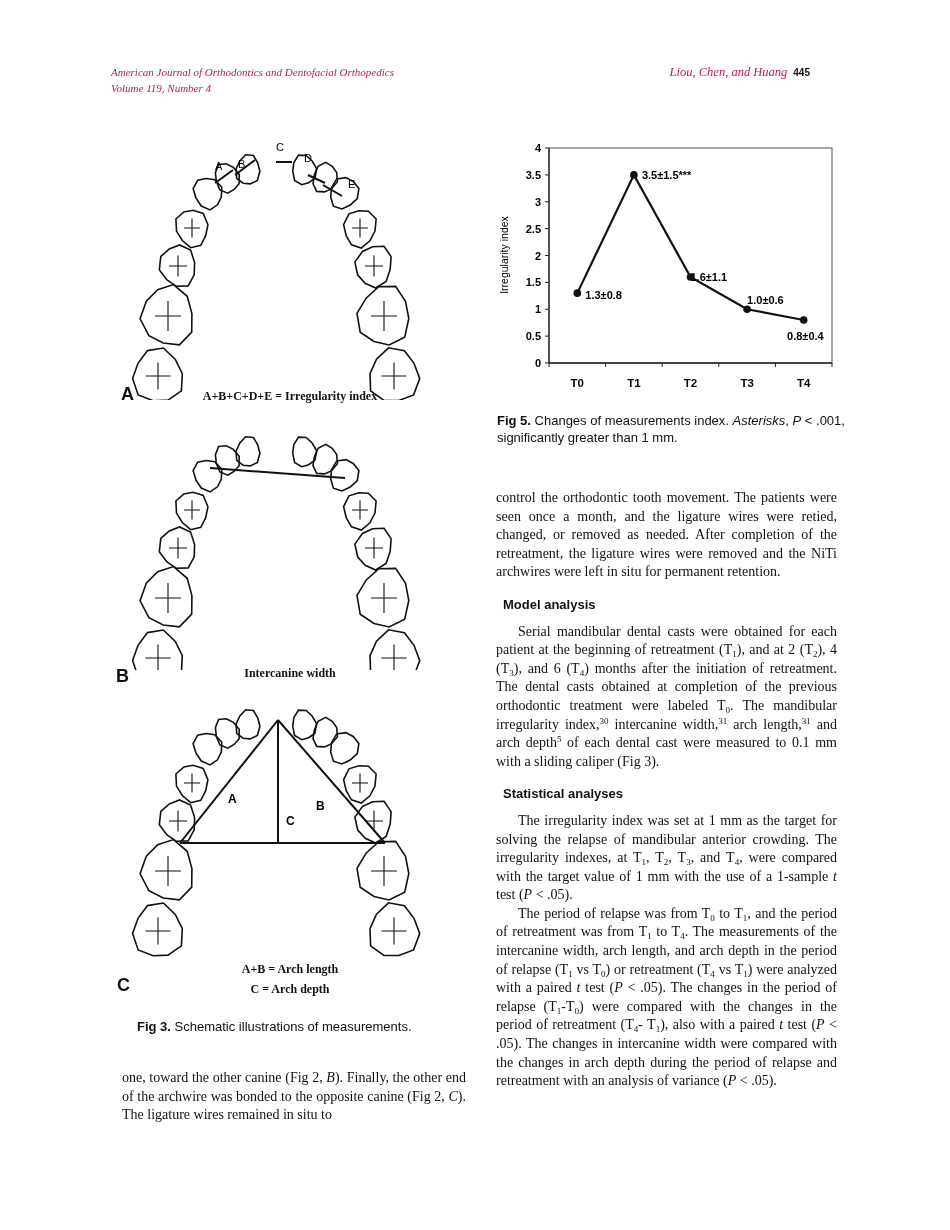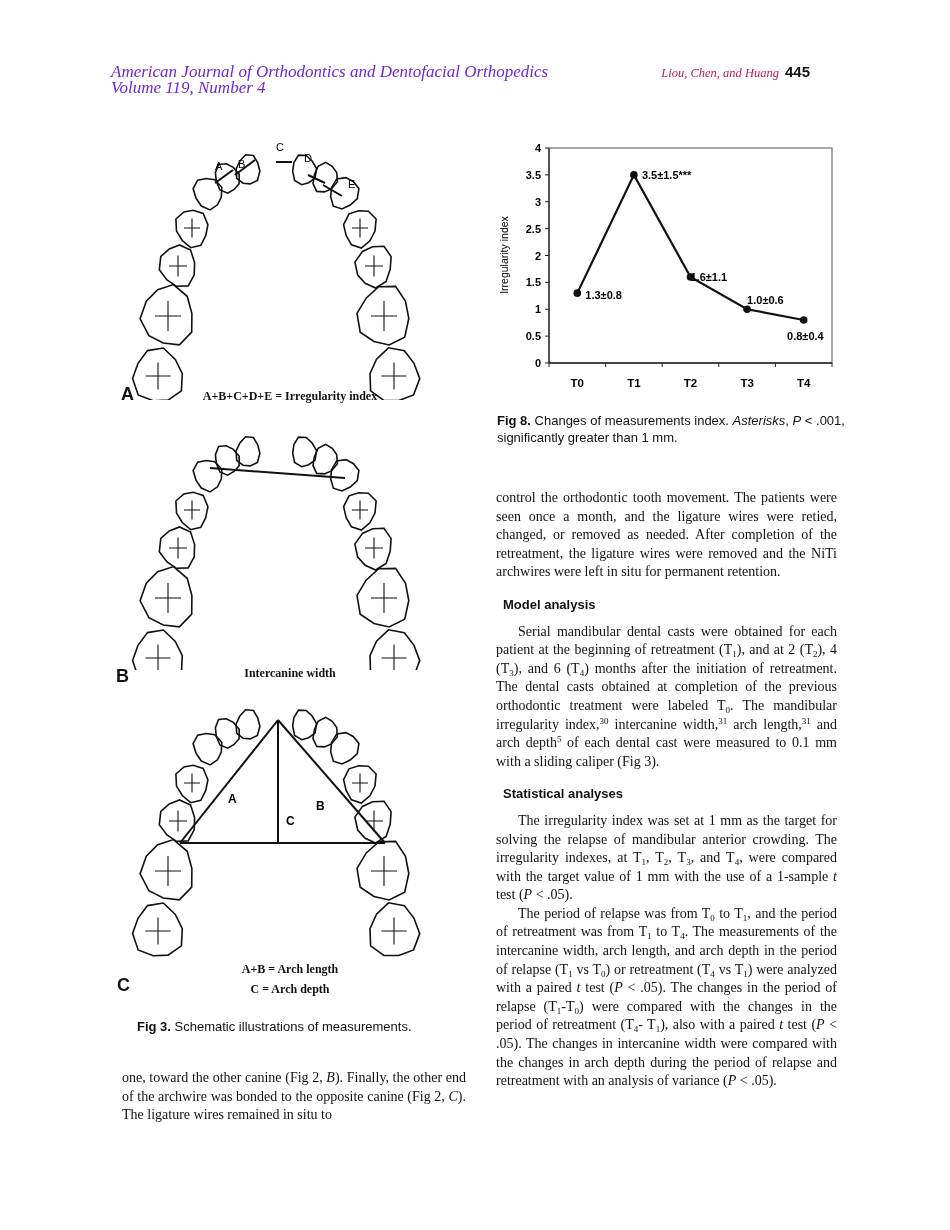--- a/index.html
+++ b/index.html
@@ -1,20 +1,20 @@
 <!DOCTYPE html>
 <html><head>
 <meta charset="utf-8">
 <style>
   html, body { margin:0; padding:0; background:#fff; }
   body { width:950px; height:1230px; position:relative; overflow:hidden; color:#111; font-family:"Liberation Serif", serif; }
-  .hdr-left { position:absolute; left:111px; top:64px; font-style:italic; font-size:17px; line-height:16px; color:#6d28d9; }
+  .hdr-left { position:absolute; left:111px; top:64px; font-style:italic; font-size:11px; line-height:16px; color:#be185d; }
   .hdr-right { position:absolute; right:140px; top:64px; font-size:12.5px; line-height:16px; }
   .hdr-right .authors { font-style:italic; color:#be185d; }
-  .hdr-right .pno { font-family:"Liberation Sans", sans-serif; font-weight:bold; font-size:15px; margin-left:6px; }
+  .hdr-right .pno { font-family:"Liberation Sans", sans-serif; font-weight:bold; font-size:10px; margin-left:6px; }
   .fig { position:absolute; }
   .panel-letter { position:absolute; font-family:"Liberation Sans", sans-serif; font-weight:bold; font-size:18px; }
   .panel-cap { position:absolute; font-weight:bold; font-size:12px; text-align:center; }
   .caption { position:absolute; font-family:"Liberation Sans", sans-serif; font-size:13px; line-height:17px; }
   .caption b { font-weight:bold; }
   .body-col { position:absolute; font-size:14px; line-height:18.6px; text-align:justify; }
   .body-col p { margin:0; }
   .indent { text-indent:22px; }
   .section-h { font-family:"Liberation Sans", sans-serif; font-weight:bold; font-size:13px; margin:14px 0 8px 0;padding-left:7px; }
   sub { font-size:9px; vertical-align:-3px; line-height:0; }
@@ -214,21 +214,21 @@
         <text x="90.3" y="159.125" text-anchor="start" font-size="11" font-weight="bold">1.3±0.8</text>
         <text x="146.9" y="38.875" text-anchor="start" font-size="11" font-weight="bold">3.5±1.5***</text>
         <text x="195.5" y="141" text-anchor="start" font-size="11" font-weight="bold">1.6±1.1</text>
         <text x="252.1" y="164.25" text-anchor="start" font-size="11" font-weight="bold">1.0±0.6</text>
         <text x="328.70000000000005" y="200" text-anchor="end" font-size="11" font-weight="bold">0.8±0.4</text>
       </g>
   </svg>
 </div>
 
 <div class="caption" style="left:497px; top:412px; width:350px;">
-  <b>Fig 8.</b><span> Changes of measurements index. </span><i>Asterisks</i><span>, </span><i>P</i><span> &lt; .001, significantly greater than 1 mm.</span>
+  <b>Fig 5.</b><span> Changes of measurements index. </span><i>Asterisks</i><span>, </span><i>P</i><span> &lt; .001, significantly greater than 1 mm.</span>
 </div>
 
 <div class="body-col" style="left:496px; top:489px; width:341px;">
   <p>control the orthodontic tooth movement. The patients were seen once a month, and the ligature wires were retied, changed, or removed as needed. After completion of the retreatment, the ligature wires were removed and the NiTi archwires were left in situ for permanent retention.</p>
   <div class="section-h">Model analysis</div>
   <p class="indent">Serial mandibular dental casts were obtained for each patient at the beginning of retreatment (T<sub>1</sub>), and at 2 (T<sub>2</sub>), 4 (T<sub>3</sub>), and 6 (T<sub>4</sub>) months after the initiation of retreatment. The dental casts obtained at completion of the previous orthodontic treatment were labeled T<sub>0</sub>. The mandibular irregularity index,<sup>30</sup> intercanine width,<sup>31</sup> arch length,<sup>31</sup> and arch depth<sup>5</sup> of each dental cast were measured to 0.1 mm with a sliding caliper (Fig 3).</p>
   <div class="section-h">Statistical analyses</div>
   <p class="indent">The irregularity index was set at 1 mm as the target for solving the relapse of mandibular anterior crowding. The irregularity indexes, at T<sub>1</sub>, T<sub>2</sub>, T<sub>3</sub>, and T<sub>4</sub>, were compared with the target value of 1 mm with the use of a 1-sample <i>t</i> test (<i>P</i> &lt; .05).</p>
   <p class="indent">The period of relapse was from T<sub>0</sub> to T<sub>1</sub>, and the period of retreatment was from T<sub>1</sub> to T<sub>4</sub>. The measurements of the intercanine width, arch length, and arch depth in the period of relapse (T<sub>1</sub> vs T<sub>0</sub>) or retreatment (T<sub>4</sub> vs T<sub>1</sub>) were analyzed with a paired <i>t</i> test (<i>P</i> &lt; .05). The changes in the period of relapse (T<sub>1</sub>-T<sub>0</sub>) were compared with the changes in the period of retreatment (T<sub>4</sub>- T<sub>1</sub>), also with a paired <i>t</i> test (<i>P</i> &lt; .05). The changes in intercanine width were compared with the changes in arch depth during the period of relapse and retreatment with an analysis of variance (<i>P</i> &lt; .05).</p>
 </div>

